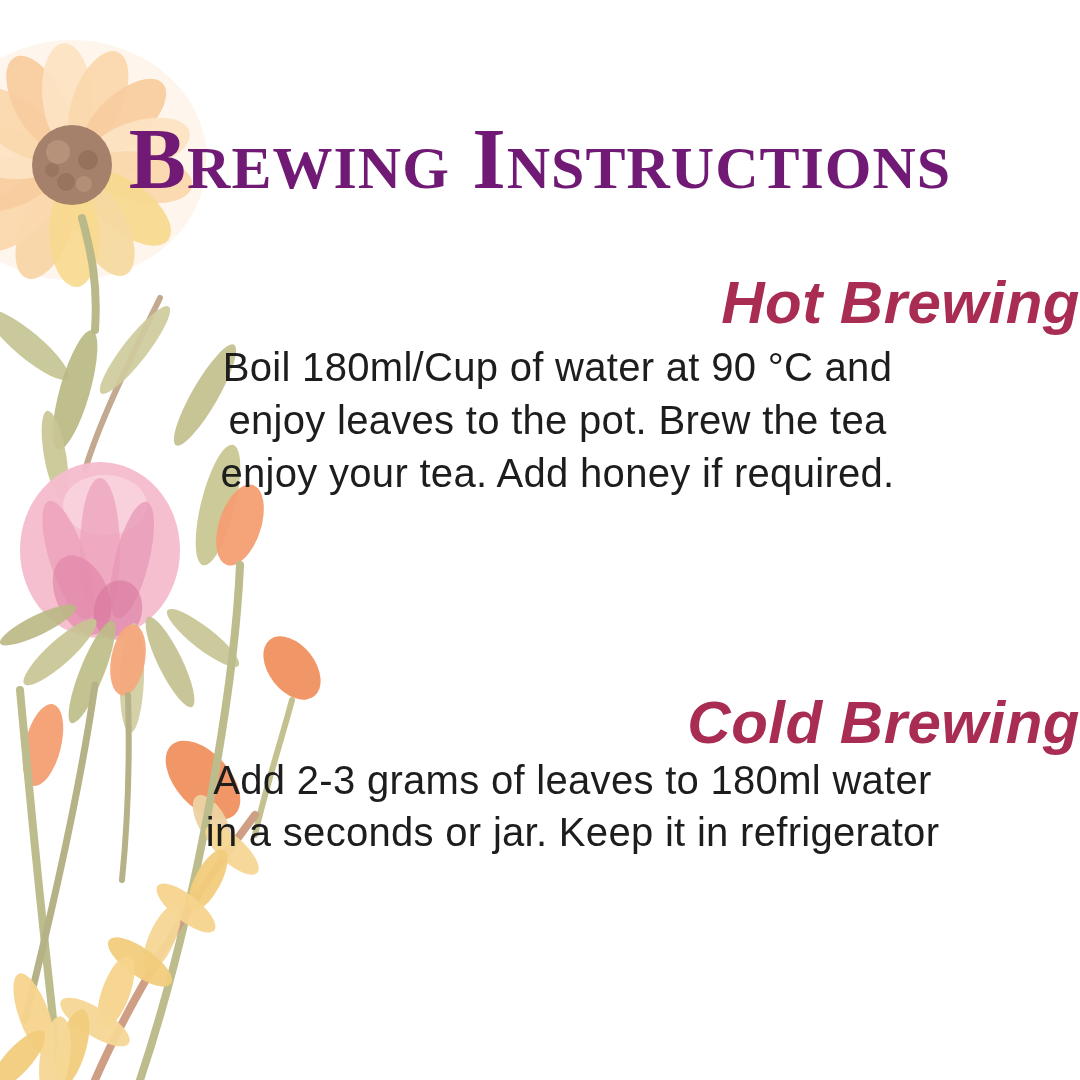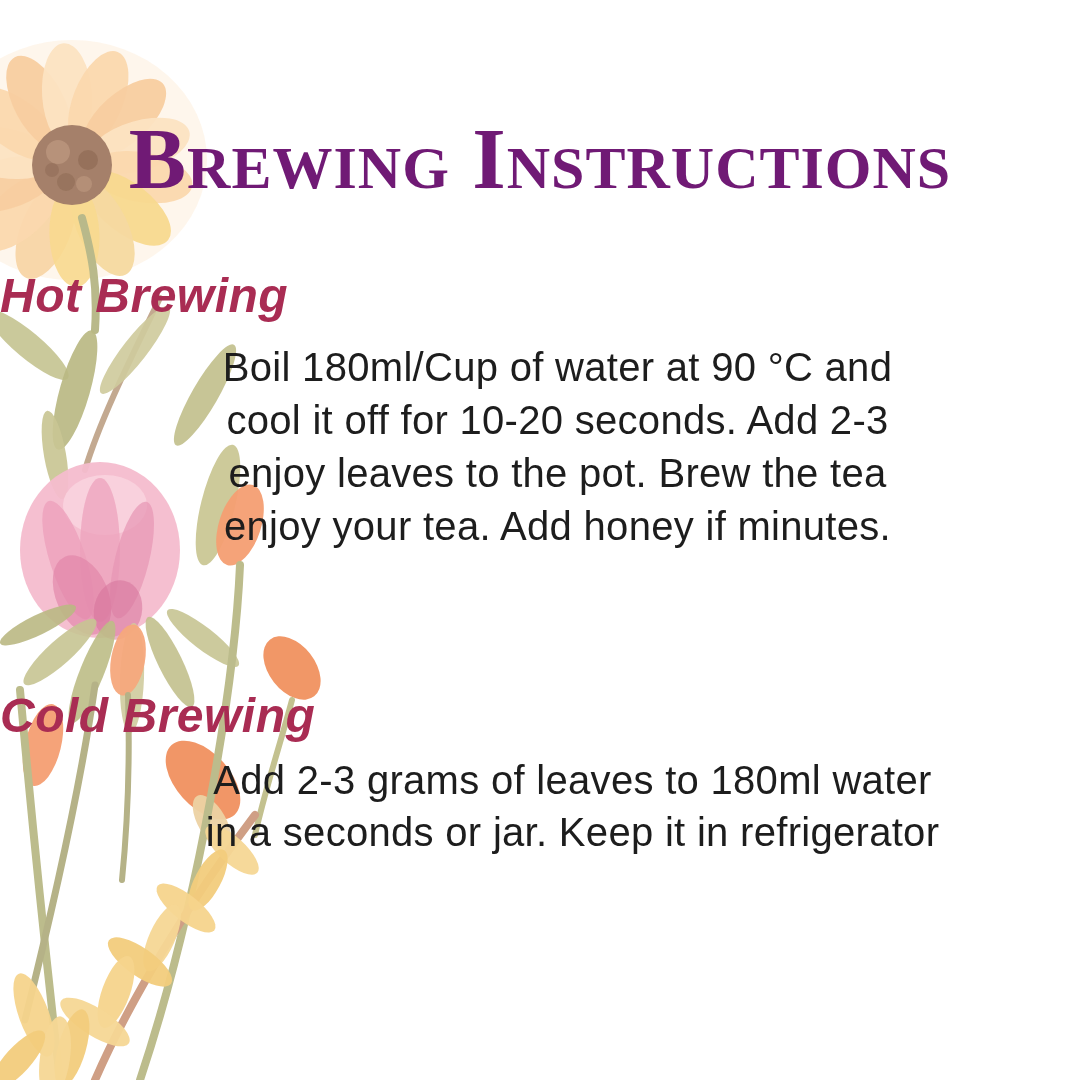--- a/index.html
+++ b/index.html
@@ -32,25 +32,25 @@
     font-weight: 700;
     font-size: 86px;
     letter-spacing: 1px;
     line-height: 1.1;
     color: #701a75;
   }
 
   .section-heading {
     position: absolute; left: 0; width: 100%;
     margin: 0;
-    text-align: left;
+    text-align: right;
     font-family: "Liberation Sans", sans-serif;
     font-style: italic;
     font-weight: 700;
-    font-size: 48px;
+    font-size: 60px;
     color: #a92c53;
     letter-spacing: 0.5px;
   }
   .heading-hot  { top: 268px; }
   .heading-cold { top: 688px; }
 
   .section-body {
     position: absolute; left: 0; width: 100%;
     margin: 0;
     text-align: center;
@@ -162,23 +162,22 @@
   </svg>
 
   <div class="text-layer">
 
     <h1 class="title">Brewing Instructions</h1>
 
     <section>
       <h2 class="section-heading heading-hot">Hot Brewing</h2>
       <p class="section-body body-hot">
         <span class="line">Boil 180ml/Cup of water at 90 °C and</span>
-        <span class="line">cool it off for 10-20 seconds. Add 2-3</span>
         <span class="line">enjoy leaves to the pot. Brew the tea</span>
-        <span class="line">enjoy your tea. Add honey if minutes.</span>
+        <span class="line">enjoy your tea. Add honey if required.</span>
       </p>
     </section>
 
     <section>
       <h2 class="section-heading heading-cold">Cold Brewing</h2>
       <p class="section-body body-cold">
         <span class="line">Add 2-3 grams of leaves to 180ml water</span>
         <span class="line">in a seconds or jar. Keep it in refrigerator</span>
       </p>
     </section>

